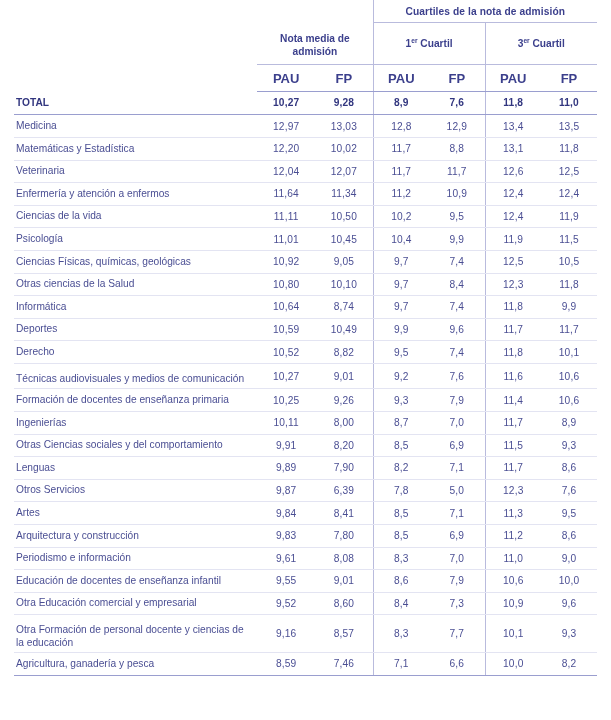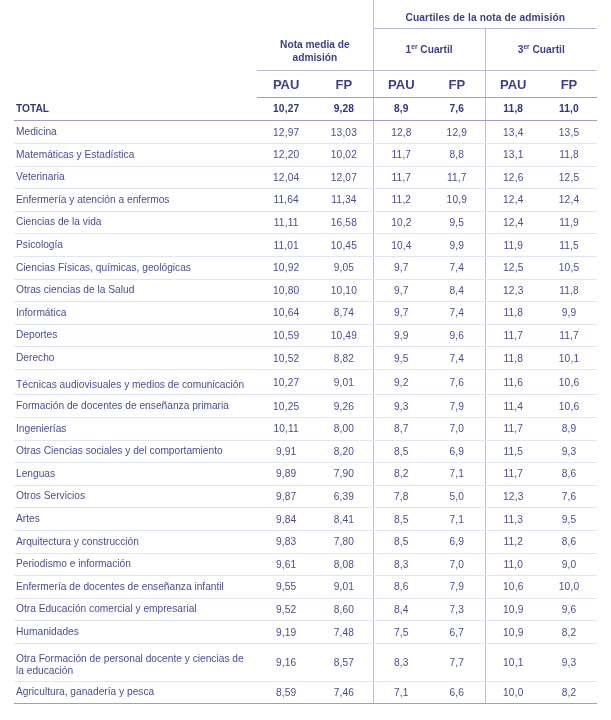--- a/index.html
+++ b/index.html
@@ -38,21 +38,21 @@
     padding: 0;
     vertical-align: bottom;
     text-align: center;
   }
   th.blank { border: none; }
 
   .grp-title {
     font-size: 10.2px;
     font-weight: bold;
     letter-spacing: .1px;
-    padding: 12px 2px 5px 2px;
+    padding: 6px 2px 5px 2px;
     border-bottom: 1.3px solid #b9bbdd;
   }
   .sub-title {
     font-size: 10.2px;
     font-weight: bold;
     line-height: 13px;
     padding: 7px 4px 6px 4px;
     border-bottom: 1.3px solid #b9bbdd;
     vertical-align: middle;
   }
@@ -186,21 +186,21 @@
           <td class="num">11,64</td>
           <td class="num">11,34</td>
           <td class="num vsep-left">11,2</td>
           <td class="num">10,9</td>
           <td class="num vsep-left">12,4</td>
           <td class="num">12,4</td>
         </tr>
         <tr>
           <td class="label">Ciencias de la vida</td>
           <td class="num">11,11</td>
-          <td class="num">16,58</td>
+          <td class="num">10,50</td>
           <td class="num vsep-left">10,2</td>
           <td class="num">9,5</td>
           <td class="num vsep-left">12,4</td>
           <td class="num">11,9</td>
         </tr>
         <tr>
           <td class="label">Psicología</td>
           <td class="num">11,01</td>
           <td class="num">10,45</td>
           <td class="num vsep-left">10,4</td>
@@ -328,45 +328,36 @@
         <tr>
           <td class="label">Periodismo e información</td>
           <td class="num">9,61</td>
           <td class="num">8,08</td>
           <td class="num vsep-left">8,3</td>
           <td class="num">7,0</td>
           <td class="num vsep-left">11,0</td>
           <td class="num">9,0</td>
         </tr>
         <tr>
-          <td class="label">Enfermería de docentes de enseñanza infantil</td>
+          <td class="label">Educación de docentes de enseñanza infantil</td>
           <td class="num">9,55</td>
           <td class="num">9,01</td>
           <td class="num vsep-left">8,6</td>
           <td class="num">7,9</td>
           <td class="num vsep-left">10,6</td>
           <td class="num">10,0</td>
         </tr>
         <tr>
           <td class="label">Otra Educación comercial y empresarial</td>
           <td class="num">9,52</td>
           <td class="num">8,60</td>
           <td class="num vsep-left">8,4</td>
           <td class="num">7,3</td>
           <td class="num vsep-left">10,9</td>
           <td class="num">9,6</td>
-        </tr>
-        <tr>
-          <td class="label">Humanidades</td>
-          <td class="num">9,19</td>
-          <td class="num">7,48</td>
-          <td class="num vsep-left">7,5</td>
-          <td class="num">6,7</td>
-          <td class="num vsep-left">10,9</td>
-          <td class="num">8,2</td>
         </tr>
         <tr class="two-line">
           <td class="label">Otra Formación de personal docente y ciencias de la educación</td>
           <td class="num">9,16</td>
           <td class="num">8,57</td>
           <td class="num vsep-left">8,3</td>
           <td class="num">7,7</td>
           <td class="num vsep-left">10,1</td>
           <td class="num">9,3</td>
         </tr>

